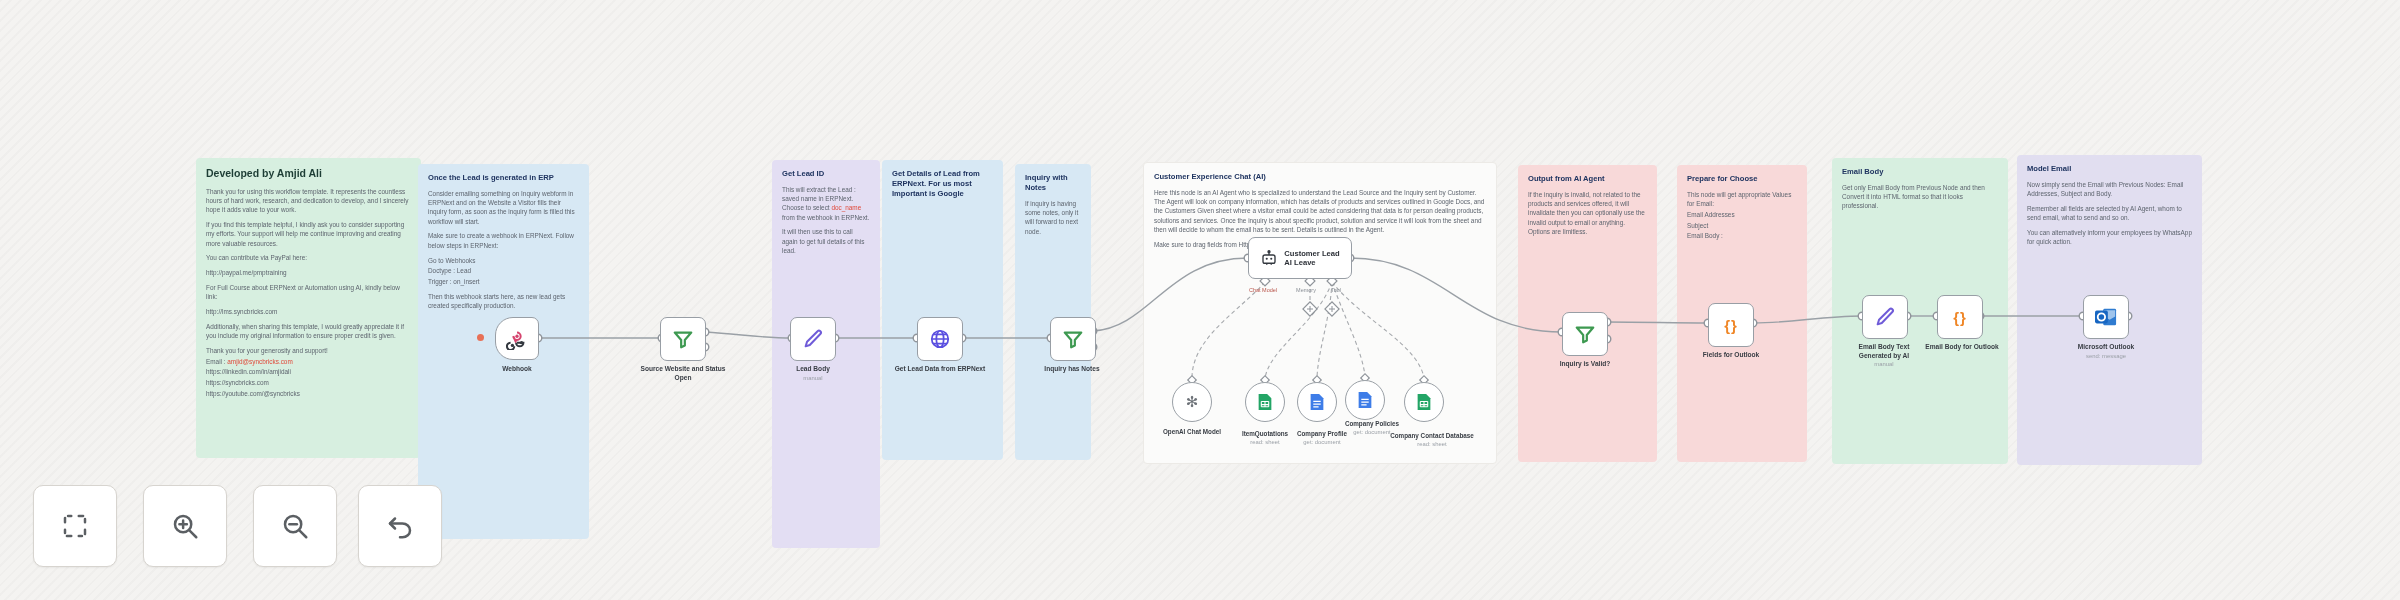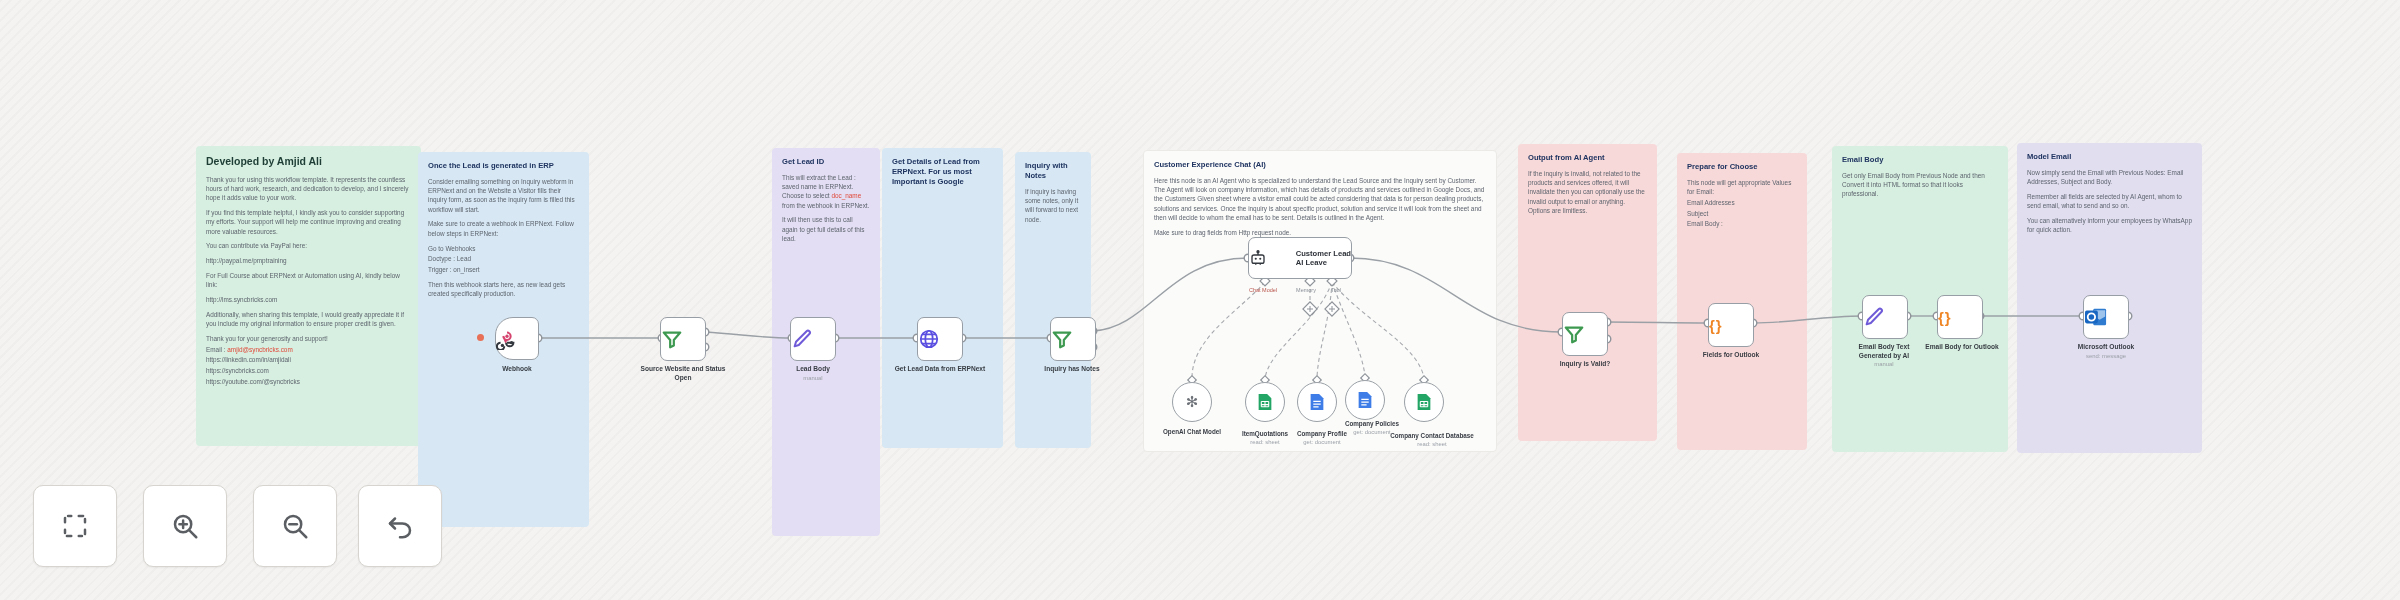--- a/index.html
+++ b/index.html
@@ -6,35 +6,35 @@
   body{
     width:2400px;height:600px;overflow:hidden;
     font-family:"Liberation Sans", sans-serif;
     background:
       repeating-linear-gradient(135deg, rgba(0,0,0,0.018) 0 2px, transparent 2px 7px),
       #f4f3f1;
     position:relative;
   }
   .canvas{position:absolute;inset:0;}
   
-  .sticky{position:absolute;border-radius:4px;padding:9px 10px;box-sizing:border-box;overflow:hidden;z-index:1;}
+  .sticky{position:absolute;border-radius:4px;padding:9px 10px;box-sizing:border-box;overflow:hidden;z-index:1;margin-top:12px;}
   .sticky h3{font-size:7.6px;font-weight:bold;color:#1f3460;margin:0 0 6px;line-height:1.3;}
   .sticky.big h3{font-size:10.5px;color:#1d3d35;}
   .sticky p{font-size:6.4px;color:#5d646e;margin:0 0 5.5px;line-height:1.45;}
   .sticky p.tight{margin:0 0 1.5px;}
   .link{color:#e0493a;}
   .green{background:#d7efe0;}
   .blue{background:#d7e8f4;}
   .purple{background:#e3def3;}
   .pink{background:#f8d9d9;}
   .whiteN{background:#fbfbfa;border:1px solid #eceae6;}
   .lavender{background:#e1def0;}
   
   .node{position:absolute;width:46px;height:44px;background:#fff;border:1.6px solid #989ea5;border-radius:7px;
-        display:flex;align-items:center;justify-content:space-between;z-index:3;box-sizing:border-box;}
+        display:flex;align-items:center;justify-content:center;z-index:3;box-sizing:border-box;}
   .node.trigger{border-radius:18px 7px 7px 18px;}
   .node.agent{width:104px;height:42px;gap:6px;}
   .agent-text{font-size:7.6px;font-weight:bold;color:#2d3138;line-height:1.25;}
   .nlabel{position:absolute;transform:translateX(-50%);text-align:center;font-size:6.6px;font-weight:600;
           color:#383d44;z-index:3;width:96px;line-height:1.3;}
   .nsub{font-size:5.9px;color:#9ba0a7;font-weight:400;margin-top:1px;}
   .braces{font-size:15px;font-weight:bold;color:#ef8626;letter-spacing:1px;}
   .tool{position:absolute;width:40px;height:40px;border-radius:50%;background:#fff;border:1.4px solid #9aa0a6;
         display:flex;align-items:center;justify-content:center;z-index:3;box-sizing:border-box;}
   .tlabel{position:absolute;transform:translateX(-50%);text-align:center;font-size:6.3px;font-weight:600;
@@ -95,21 +95,21 @@
     <h3>Inquiry with Notes</h3>
     <p>If inquiry is having some notes, only it will forward to next node.</p>
   </div>
 
   <div class="sticky whiteN" style="left:1143px;top:150px;width:354px;height:302px;">
     <h3>Customer Experience Chat (AI)</h3>
     <p style="width:335px">Here this node is an AI Agent who is specialized to understand the Lead Source and the Inquiry sent by Customer. The Agent will look on company information, which has details of products and services outlined in Google Docs, and the Customers Given sheet where a visitor email could be acted considering that data is for person dealing products, solutions and services. Once the inquiry is about specific product, solution and service it will look from the sheet and then will decide to whom the email has to be sent. Details is outlined in the Agent.</p>
     <p class="tight">Make sure to drag fields from Http request node.</p>
   </div>
 
-  <div class="sticky pink" style="left:1518px;top:144px;width:139px;height:297px;">
+  <div class="sticky pink" style="left:1518px;top:153px;width:139px;height:297px;">
     <h3>Output from AI Agent</h3>
     <p>If the inquiry is invalid, not related to the products and services offered, it will invalidate then you can optionally use the invalid output to email or anything. Options are limitless.</p>
   </div>
 
   <div class="sticky pink" style="left:1677px;top:153px;width:130px;height:297px;">
     <h3>Prepare for Choose</h3>
     <p class="tight">This node will get appropriate Values for Email:</p>
     <p class="tight">Email Addresses</p>
     <p class="tight">Subject</p>
     <p class="tight">Email Body :</p>

